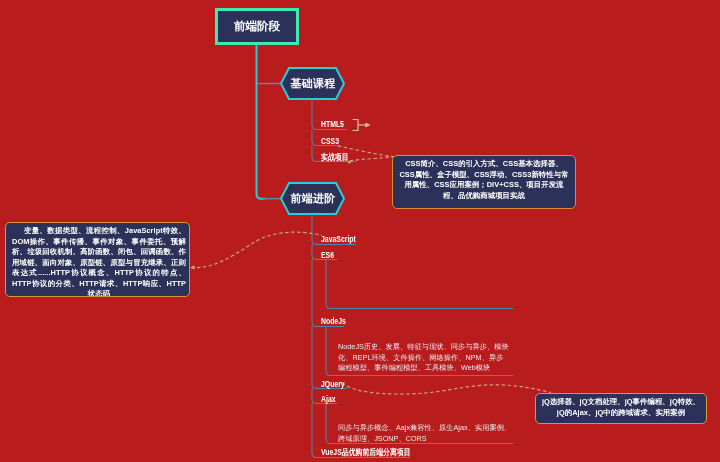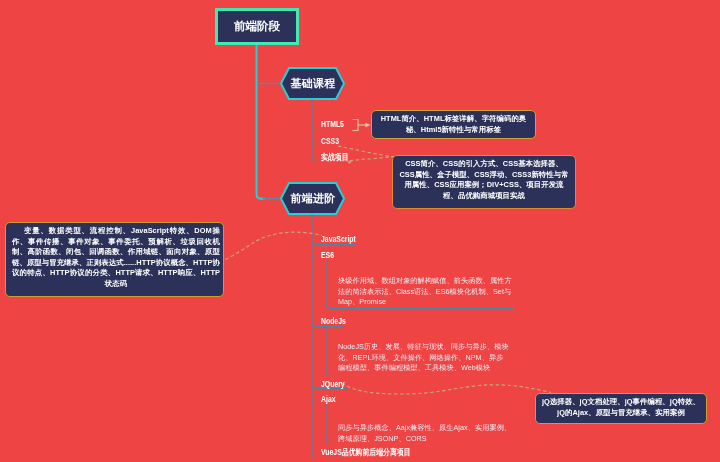--- a/index.html
+++ b/index.html
@@ -1,19 +1,19 @@
 <!DOCTYPE html>
 <html><head>
 <meta charset="utf-8">
 <title>前端阶段 mindmap</title>
 <style>
   html,body{margin:0;padding:0;}
   body{width:720px;height:462px;overflow:hidden;background:#2a3053;
        font-family:"Liberation Sans",sans-serif;-webkit-font-smoothing:antialiased;}
-  #stage{position:relative;width:720px;height:462px;background:#ef4444;}
+  #stage{position:relative;width:720px;height:462px;background:#b91c1c;}
   svg.layer{position:absolute;left:0;top:0;width:720px;height:462px;pointer-events:none;}
 
   
   .root-node{position:absolute;left:215px;top:8px;width:84px;height:37px;
     box-sizing:border-box;border:3px solid #3fe9b4;background:#2b3158;
     display:flex;align-items:center;justify-content:center;}
   .root-node .lbl{color:#fff;font-size:11.6px;font-weight:700;letter-spacing:-0.1px;}
 
   
   .hex{position:absolute;width:64px;height:31px;}
@@ -113,22 +113,20 @@
   <div class="leaf" style="left:321px;top:136px;">CSS3</div>
   <div class="leaf" style="left:321px;top:152px;">实战项目</div>
 
   <div class="leaf" style="left:321px;top:234px;">JavaScript</div>
   <div class="leaf" style="left:321px;top:250px;">ES6</div>
   <div class="leaf" style="left:321px;top:316px;">NodeJs</div>
   <div class="leaf" style="left:321px;top:379px;">JQuery</div>
   <div class="leaf" style="left:321px;top:394px;">Ajax</div>
   <div class="leaf" style="left:321px;top:447px;">VueJS品优购前后端分离项目</div>
 
-  <div class="note" style="left:338px;top:276px;width:177px;">块级作用域、数组对象的解构赋值、箭头函数、属性方法的简洁表示法、Class语法、ES6模块化机制、Set与Map、Promise</div>
   <div class="note" style="left:338px;top:342px;width:171px;">NodeJS历史、发展、特征与现状、同步与异步、模块化、REPL环境、文件操作、网络操作、NPM、异步编程模型、事件编程模型、工具模块、Web模块</div>
   <div class="note" style="left:338px;top:423px;width:178px;">同步与异步概念、Aajx兼容性、原生Ajax、实用案例、跨域原理、JSONP、CORS</div>
 
-  <div class="callout" style="left: 371px; top: 110px; width: 165px; height: 29px; border-color: rgb(207, 163, 56);">HTML简介、HTML标签详解、字符编码的奥秘、Html5新特性与常用标签</div>
   <div class="callout" style="left: 392px; top: 155px; width: 184px; height: 54px; padding-left: 6px; padding-right: 6px; border-color: rgb(224, 138, 46);">CSS简介、CSS的引入方式、CSS基本选择器、CSS属性、盒子模型、CSS浮动、CSS3新特性与常用属性、CSS应用案例；DIV+CSS、项目开发流程、品优购商城项目实战</div>
-  <div class="callout just" style="left: 5px; top: 222px; width: 219px; height: 75px; padding-left: 6px; border-color: rgb(207, 156, 48);">变量、数据类型、流程控制、JavaScript特效、DOM操作、事件传播、事件对象、事件委托、预解析、垃圾回收机制、高阶函数、闭包、回调函数、作用域链、面向对象、原型链、原型与冒充继承、正则表达式......HTTP协议概念、HTTP协议的特点、HTTP协议的分类、HTTP请求、HTTP响应、HTTP状态码</div>
-  <div class="callout" style="left: 535px; top: 393px; width: 172px; height: 31px; border-color: rgb(207, 156, 48);">jQ选择器、jQ文档处理、jQ事件编程、jQ特效、jQ的Ajax、原型与冒充继承、实用案例</div>
+  <div class="callout just" style="left: 5px; top: 222px; width: 185px; height: 75px; padding-left: 6px; border-color: rgb(207, 156, 48);">变量、数据类型、流程控制、JavaScript特效、DOM操作、事件传播、事件对象、事件委托、预解析、垃圾回收机制、高阶函数、闭包、回调函数、作用域链、面向对象、原型链、原型与冒充继承、正则表达式......HTTP协议概念、HTTP协议的特点、HTTP协议的分类、HTTP请求、HTTP响应、HTTP状态码</div>
+  <div class="callout" style="left: 535px; top: 393px; width: 172px; height: 31px; border-color: rgb(207, 156, 48);">jQ选择器、jQ文档处理、jQ事件编程、jQ特效、jQ的Ajax、jQ中的跨域请求、实用案例</div>
 
 </div>
 
 </body></html>

